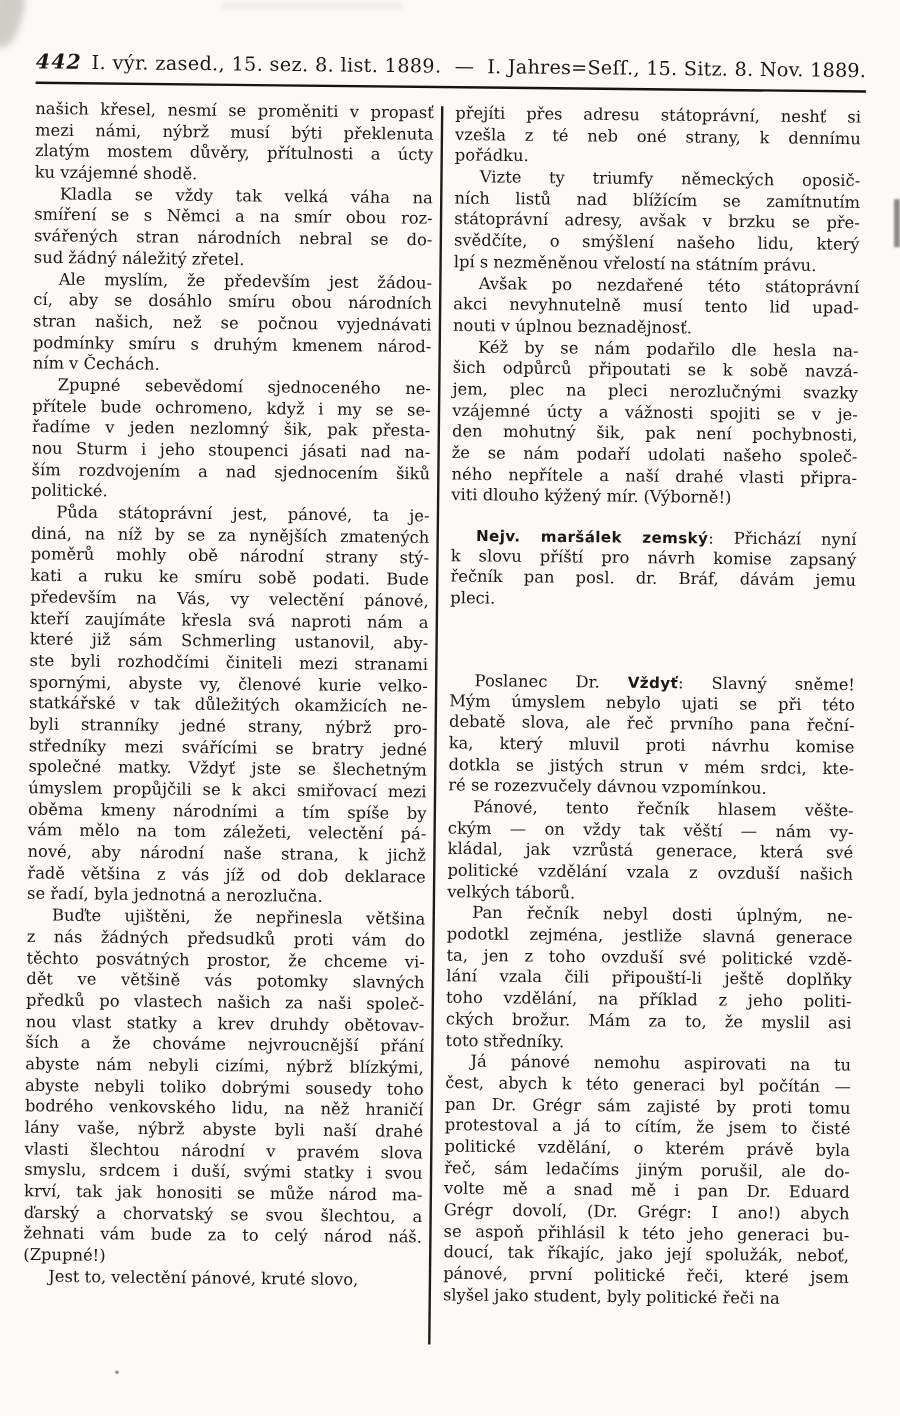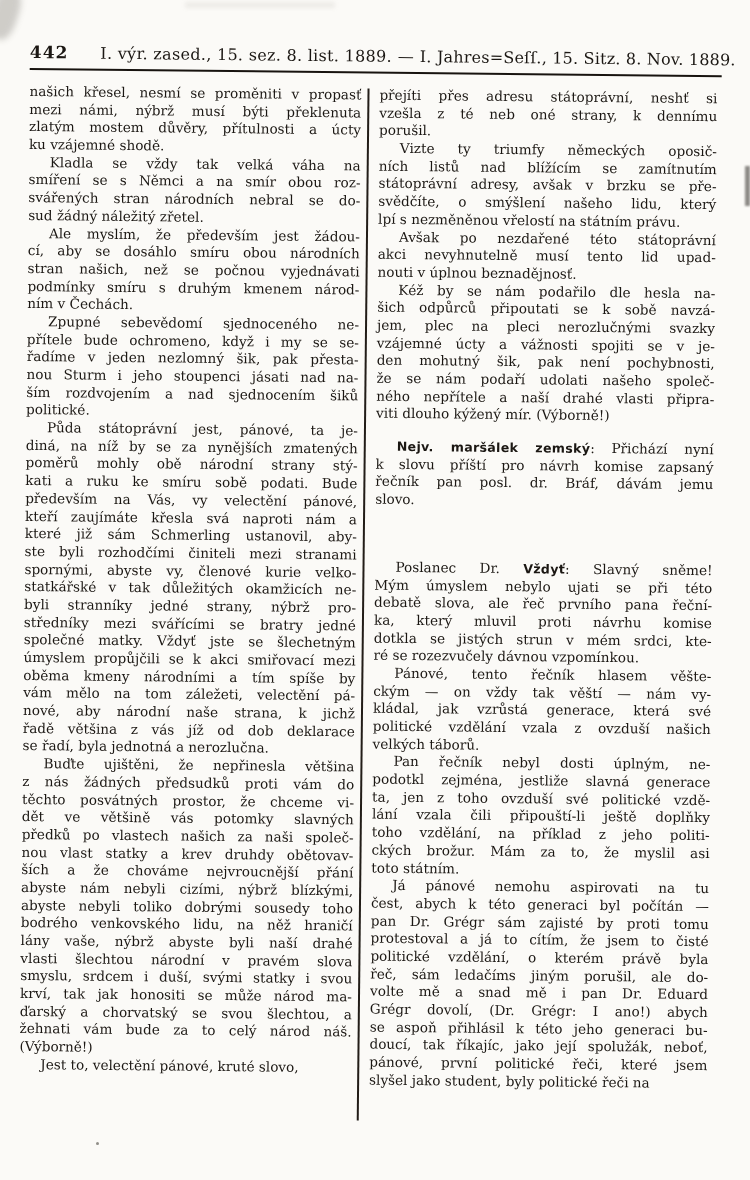--- a/index.html
+++ b/index.html
@@ -25,22 +25,23 @@
     display: flex;
     justify-content: space-between;
     align-items: baseline;
     font-size: 16px;
     white-space: nowrap;
   }
   .header .hgroup { display: flex; align-items: baseline; }
   .page-number {
     font-weight: bold;
     font-size: 17px;
-    margin-right: 32px;
+    margin-right: 8px;
     letter-spacing: 1px;
+    font-style: italic;
   }
   .session-cz { letter-spacing: 0.3px; }
   .session-sep { margin: 0 6px; }
   .session-de {
     letter-spacing: 0.2px;
     font-weight: 500;
   }
   .header-rule {
     border: none;
     border-top: 2px solid #17130f;
@@ -178,32 +179,32 @@
           <div class="line"><span>ších a že chováme nejvroucnější přání</span></div>
           <div class="line"><span>abyste nám nebyli cizími, nýbrž blízkými,</span></div>
           <div class="line"><span>abyste nebyli toliko dobrými sousedy toho</span></div>
           <div class="line"><span>bodrého venkovského lidu, na něž hraničí</span></div>
           <div class="line"><span>lány vaše, nýbrž abyste byli naší drahé</span></div>
           <div class="line"><span>vlasti šlechtou národní v pravém slova</span></div>
           <div class="line"><span>smyslu, srdcem i duší, svými statky i svou</span></div>
           <div class="line"><span>krví, tak jak honositi se může národ ma-</span></div>
           <div class="line"><span>ďarský a chorvatský se svou šlechtou, a</span></div>
           <div class="line"><span>žehnati vám bude za to celý národ náš.</span></div>
-          <div class="line end"><span>(Výborně!)</span></div>
+          <div class="line end"><span>(Zpupné!)</span></div>
         </div>
         <div class="para indent">
           <div class="line end"><span>Jest to, velectění pánové, kruté slovo,</span></div>
         </div>
       </div>
     <div class="divider"></div>
     <div class="col col-right">
         <div class="para">
           <div class="line"><span>přejíti přes adresu státoprávní, neshť si</span></div>
           <div class="line"><span>vzešla z té neb oné strany, k dennímu</span></div>
-          <div class="line end"><span>porušil.</span></div>
+          <div class="line end"><span>pořádku.</span></div>
         </div>
         <div class="para indent">
           <div class="line"><span>Vizte ty triumfy německých oposič-</span></div>
           <div class="line"><span>ních listů nad blížícím se zamítnutím</span></div>
           <div class="line"><span>státoprávní adresy, avšak v brzku se pře-</span></div>
           <div class="line"><span>svědčíte, o smýšlení našeho lidu, který</span></div>
           <div class="line end"><span>lpí s nezměněnou vřelostí na státním právu.</span></div>
         </div>
         <div class="para indent">
           <div class="line"><span>Avšak po nezdařené této státoprávní</span></div>
@@ -217,21 +218,21 @@
           <div class="line"><span>vzájemné úcty a vážnosti spojiti se v je-</span></div>
           <div class="line"><span>den mohutný šik, pak není pochybnosti,</span></div>
           <div class="line"><span>že se nám podaří udolati našeho společ-</span></div>
           <div class="line"><span>ného nepřítele a naší drahé vlasti připra-</span></div>
           <div class="line end"><span>viti dlouho kýžený mír. (Výborně!)</span></div>
         </div>
         <div class="para indent break-small">
           <div class="line"><b>Nejv. maršálek zemský</b><span>: Přichází nyní</span></div>
           <div class="line"><span>k slovu příští pro návrh komise zapsaný</span></div>
           <div class="line"><span>řečník pan posl. dr. Bráf, dávám jemu</span></div>
-          <div class="line end"><span>slovo.</span></div>
+          <div class="line end"><span>pleci.</span></div>
         </div>
         <div class="para indent break-large">
           <div class="line"><span>Poslanec Dr. </span><b>Vždyť</b><span>: Slavný sněme!</span></div>
           <div class="line"><span>Mým úmyslem nebylo ujati se při této</span></div>
           <div class="line"><span>debatě slova, ale řeč prvního pana řeční-</span></div>
           <div class="line"><span>ka, který mluvil proti návrhu komise</span></div>
           <div class="line"><span>dotkla se jistých strun v mém srdci, kte-</span></div>
           <div class="line end"><span>ré se rozezvučely dávnou vzpomínkou.</span></div>
         </div>
         <div class="para indent">
@@ -241,21 +242,21 @@
           <div class="line"><span>politické vzdělání vzala z ovzduší našich</span></div>
           <div class="line end"><span>velkých táborů.</span></div>
         </div>
         <div class="para indent">
           <div class="line"><span>Pan řečník nebyl dosti úplným, ne-</span></div>
           <div class="line"><span>podotkl zejména, jestliže slavná generace</span></div>
           <div class="line"><span>ta, jen z toho ovzduší své politické vzdě-</span></div>
           <div class="line"><span>lání vzala čili připouští-li ještě doplňky</span></div>
           <div class="line"><span>toho vzdělání, na příklad z jeho politi-</span></div>
           <div class="line"><span>ckých brožur. Mám za to, že myslil asi</span></div>
-          <div class="line end"><span>toto státním.</span></div>
+          <div class="line end"><span>toto středníky.</span></div>
         </div>
         <div class="para indent">
           <div class="line"><span>Já pánové nemohu aspirovati na tu</span></div>
           <div class="line"><span>čest, abych k této generaci byl počítán —</span></div>
           <div class="line"><span>pan Dr. Grégr sám zajisté by proti tomu</span></div>
           <div class="line"><span>protestoval a já to cítím, že jsem to čisté</span></div>
           <div class="line"><span>politické vzdělání, o kterém právě byla</span></div>
           <div class="line"><span>řeč, sám ledačíms jiným porušil, ale do-</span></div>
           <div class="line"><span>volte mě a snad mě i pan Dr. Eduard</span></div>
           <div class="line"><span>Grégr dovolí, (Dr. Grégr: I ano!) abych</span></div>

